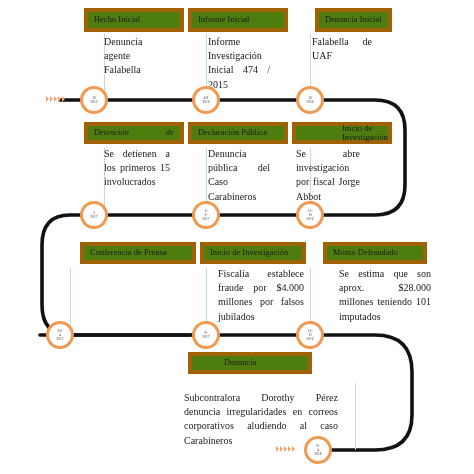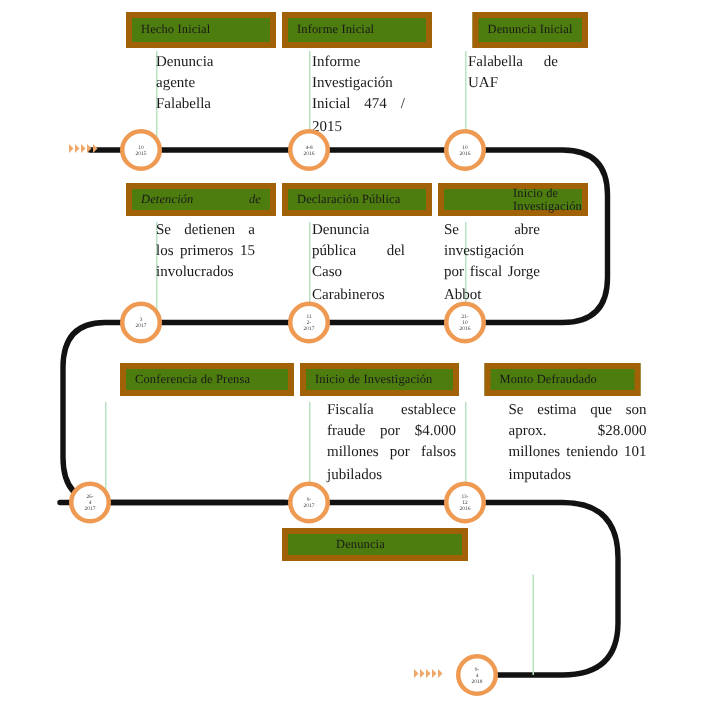--- a/index.html
+++ b/index.html
@@ -124,20 +124,21 @@
       <span>Monto Defraudado</span>
     </div>
     <div class="body just-all" style="width:92px;margin-left:16px;">Se estima que son aprox. $28.000 millones teniendo 101 imputados</div>
   </div>
 
   <div class="node" style="left:188px;top:352px;width:124px;">
     <div class="titlebox" style="height:22px;padding-left:32px;">
       <span>Denuncia</span>
     </div>
   </div>
+  <div class="body just-all" style="position:absolute;z-index:3;left:184px;top:388px;width:154px;">Subcontralora Dorothy Pérez denuncia irregularidades en correos corporativos aludiendo al caso Carabineros</div>
 
   <div class="ms" style="left:80px;top:86px;width:28px;height:28px;">
     <b>10</b>
     <b>2015</b>
   </div>
   <div class="ms" style="left:192px;top:86px;width:28px;height:28px;">
     <b>4-8</b>
     <b>2016</b>
   </div>
   <div class="ms" style="left:296px;top:86px;width:28px;height:28px;">

